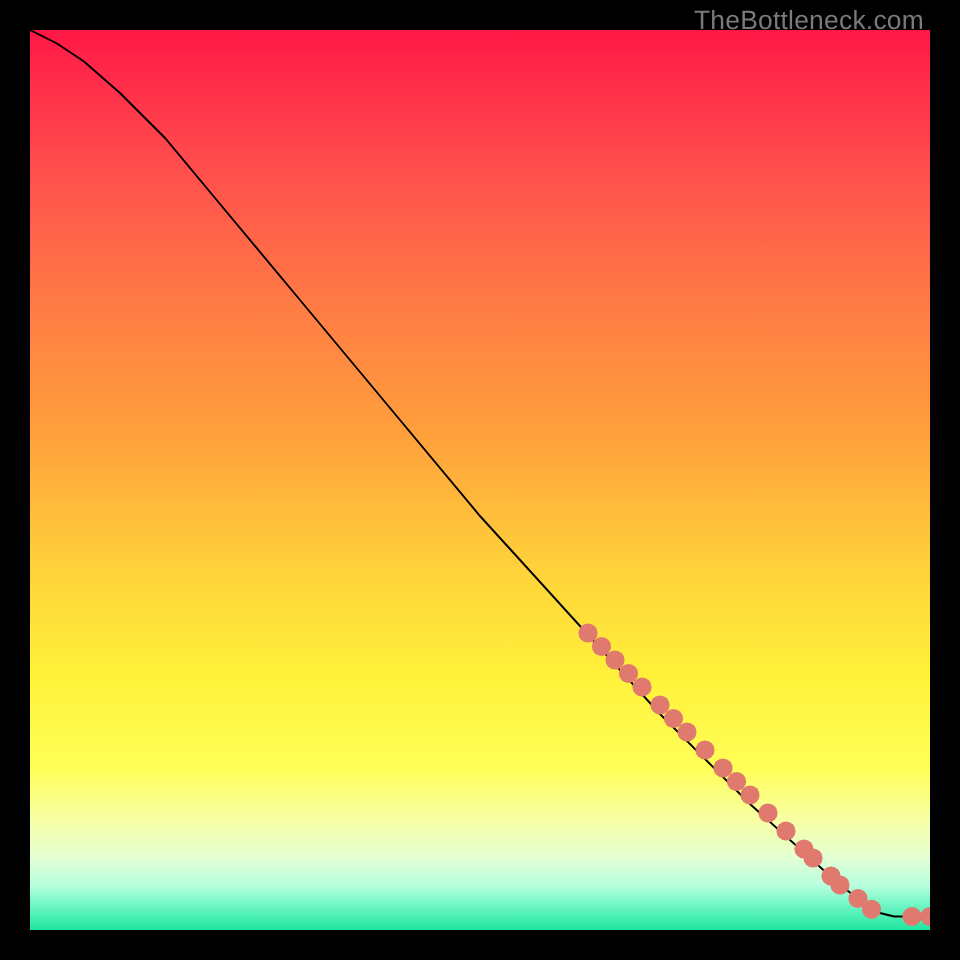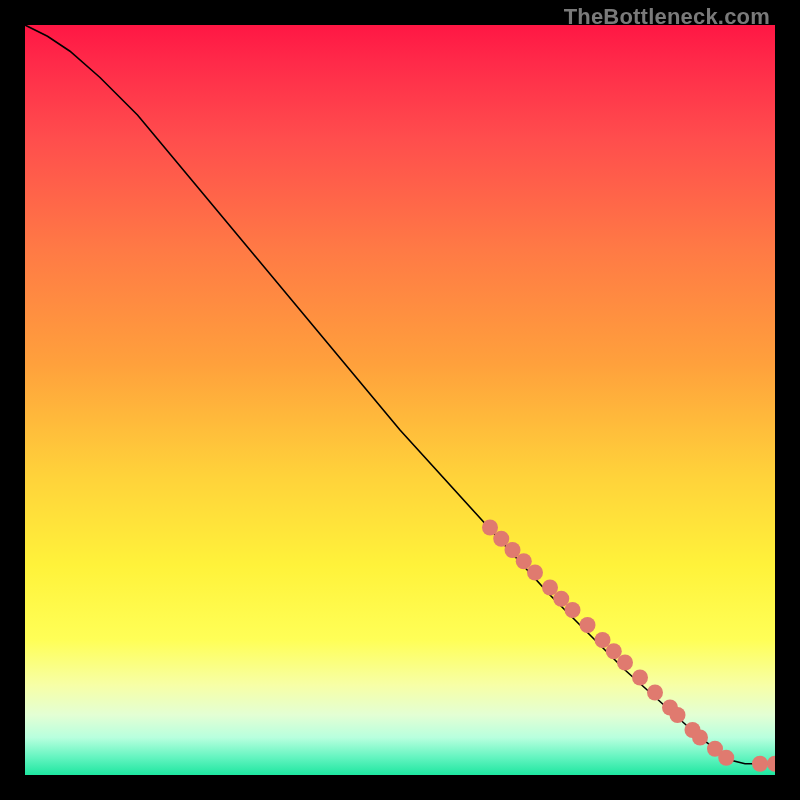--- a/index.html
+++ b/index.html
@@ -22,21 +22,21 @@
     width: 750px;
     height: 750px;
     overflow: hidden;
   }
   .watermark {
     position: absolute;
     top: 4px;
     right: 30px;
     font-family: Arial, Helvetica, sans-serif;
     font-size: 22px;
-    font-weight: 700;
+    font-weight: 400;
     color: #7a7a7a;
     letter-spacing: 0.2px;
     pointer-events: none;
   }
   svg { display: block; }
 </style>
 </head>
 <body>
 
 <div class="stage">

